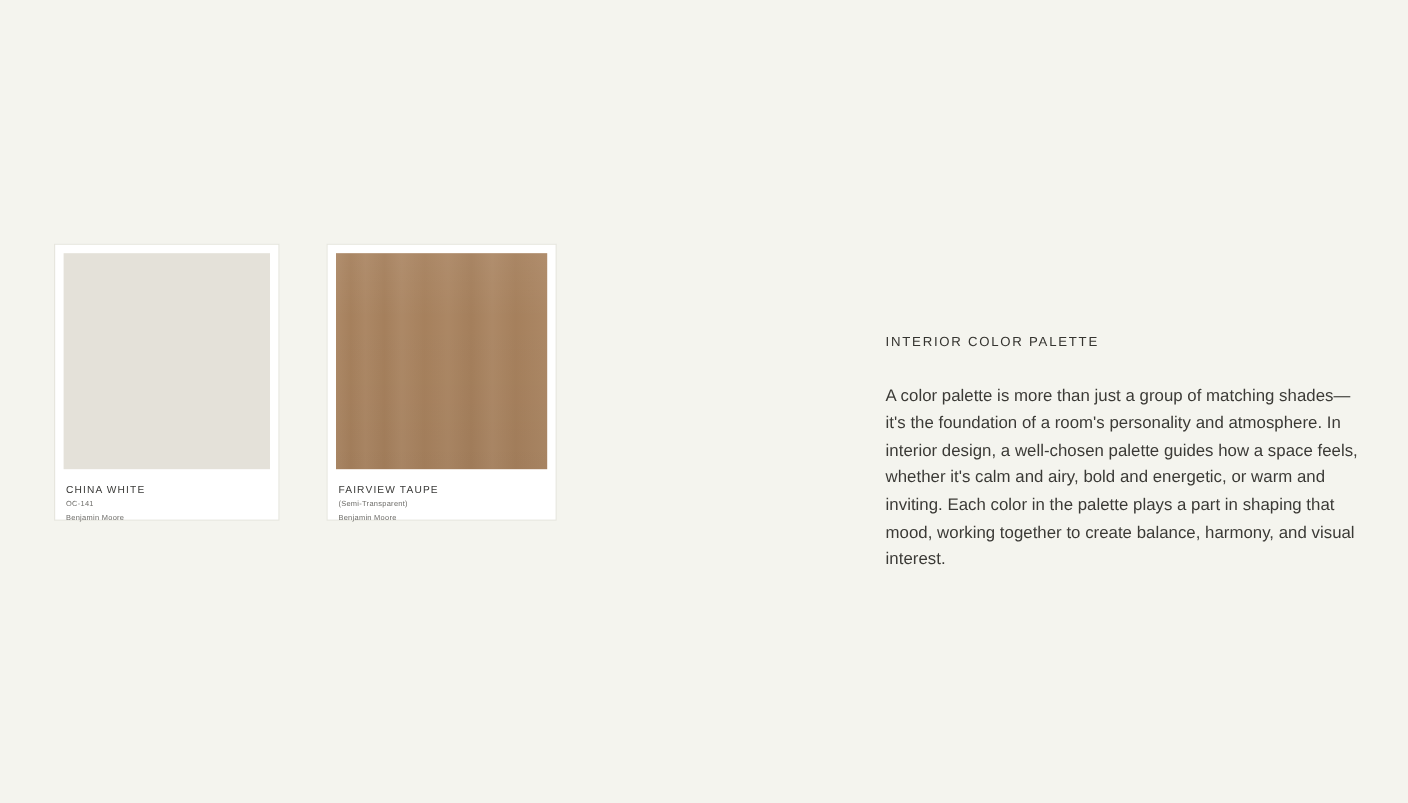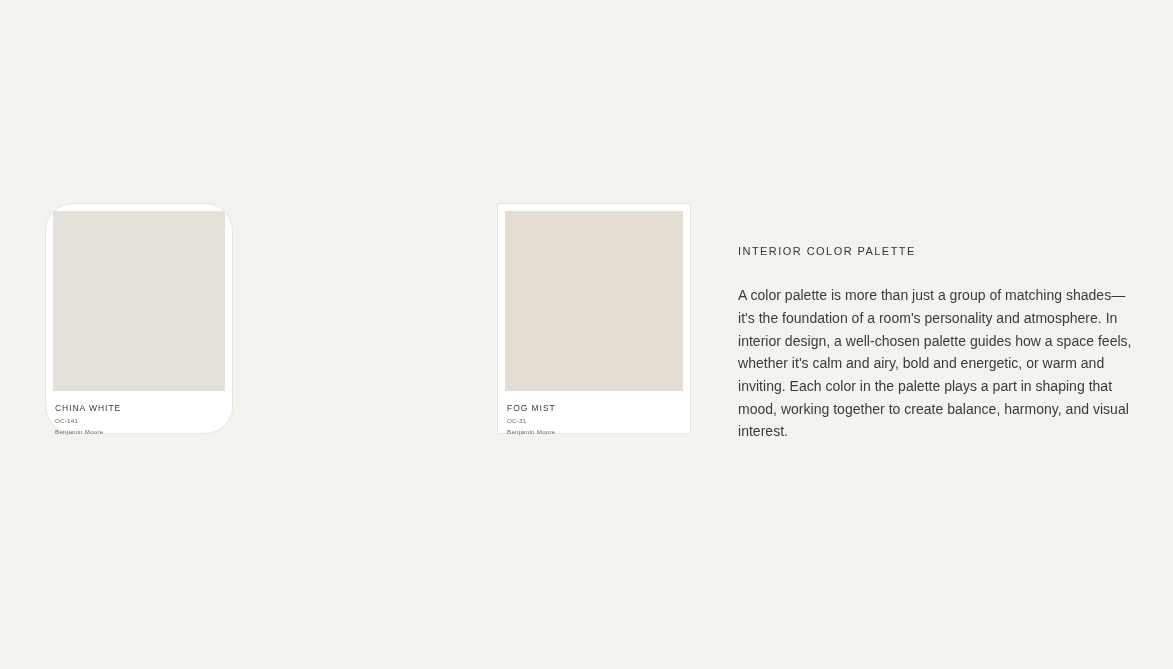--- a/index.html
+++ b/index.html
@@ -111,53 +111,54 @@
     top: 245px;
     width: 396px;
   }
 
   #palette-heading {
     font-size: 11px;
     letter-spacing: 1.45px;
     color: #34332f;
     line-height: 1.2;
     white-space: nowrap;
+    margin-top: 34px;
   }
 
   #palette-body {
     margin-top: 26px;
     font-size: 14px;
     line-height: 1.62;
     color: #3b3a36;
     letter-spacing: 0.02px;
     text-align: left;
   }
 </style>
 </head>
 <body style="background: rgb(244, 244, 238);">
 
 <div id="stage">
 
-  <div class="card c0" style="background: rgb(255, 255, 255); border-color: rgb(231, 230, 222); border-radius: 28px;">
+  <div class="card c0" style="background: rgb(255, 255, 255); border-color: rgb(231, 230, 222);">
     <div class="chip" style="background-color: rgb(228, 225, 217);"></div>
     <div class="card-label">
       <div class="swatch-name">CHINA WHITE</div>
       <div class="swatch-code">OC-141</div>
       <div class="swatch-brand">Benjamin Moore</div>
     </div>
   </div>
 
-
-  <div class="card c2" style="background: rgb(255, 255, 255); border-color: rgb(231, 230, 222);">
-    <div class="chip" style="background-color: rgb(226, 220, 211);"></div>
+  <div class="card c1" style="background: rgb(255, 255, 255); border-color: rgb(231, 230, 222);">
+    <div class="chip textured" style="background-color: rgb(168, 130, 94);"></div>
     <div class="card-label">
-      <div class="swatch-name">FOG MIST</div>
-      <div class="swatch-code">OC-31</div>
+      <div class="swatch-name">FAIRVIEW TAUPE</div>
+      <div class="swatch-code">(Semi-Transparent)</div>
       <div class="swatch-brand">Benjamin Moore</div>
     </div>
   </div>
+
 
   <div id="text-col">
     <div id="palette-heading">INTERIOR COLOR PALETTE</div>
     <p id="palette-body">A color palette is more than just a group of matching shades—it's the foundation of a room's personality and atmosphere. In interior design, a well-chosen palette guides how a space feels, whether it's calm and airy, bold and energetic, or warm and inviting. Each color in the palette plays a part in shaping that mood, working together to create balance, harmony, and visual interest.</p>
   </div>
 
 </div>
 
 </body></html>

